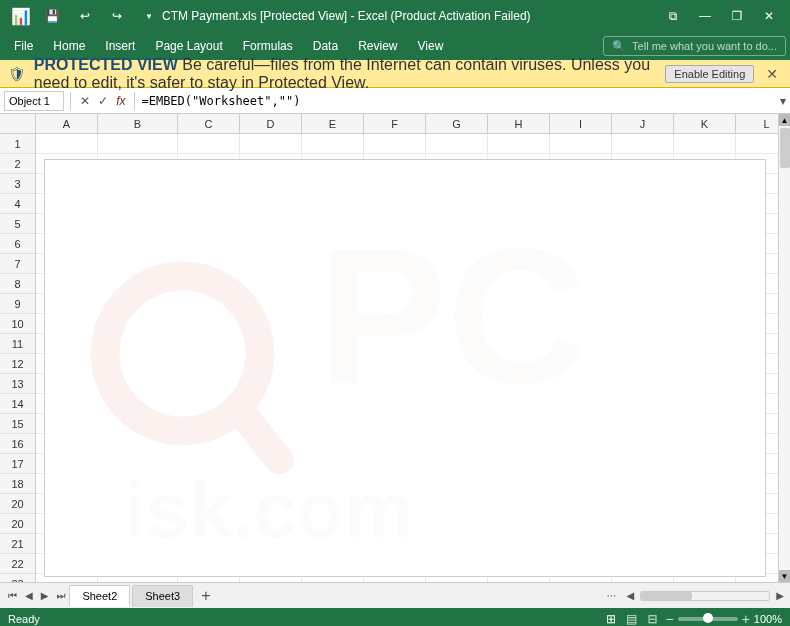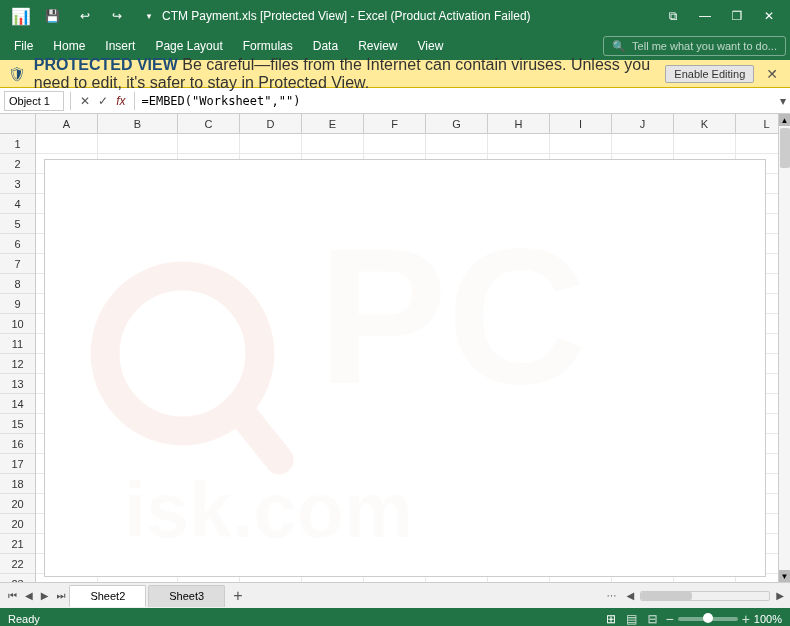--- a/index.html
+++ b/index.html
@@ -155,21 +155,21 @@
       border-top: 1px solid #ccc;
       height: 26px;
       display: flex;
       align-items: center;
       padding: 0 4px;
       gap: 0;
     }
     .sheet-nav-btn { cursor: pointer; color: #555; padding: 0 4px; font-size: 10px; }
     .sheet-tab {
       height: 22px;
-      padding: 0 20px;
+      padding: 0 12px;
       border: 1px solid #ccc;
       border-bottom: none;
       background: #ddd;
       cursor: pointer;
       font-size: 11px;
       display: flex;
       align-items: center;
       margin-right: 2px;
       border-radius: 2px 2px 0 0;
     }

